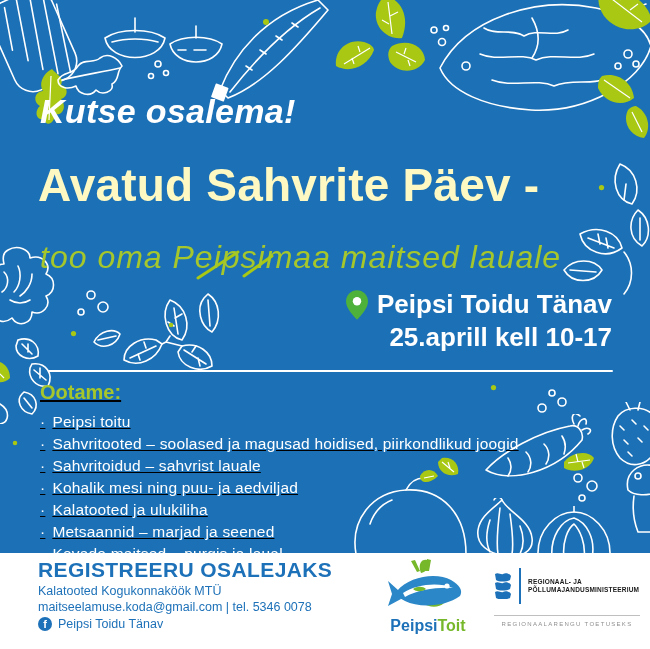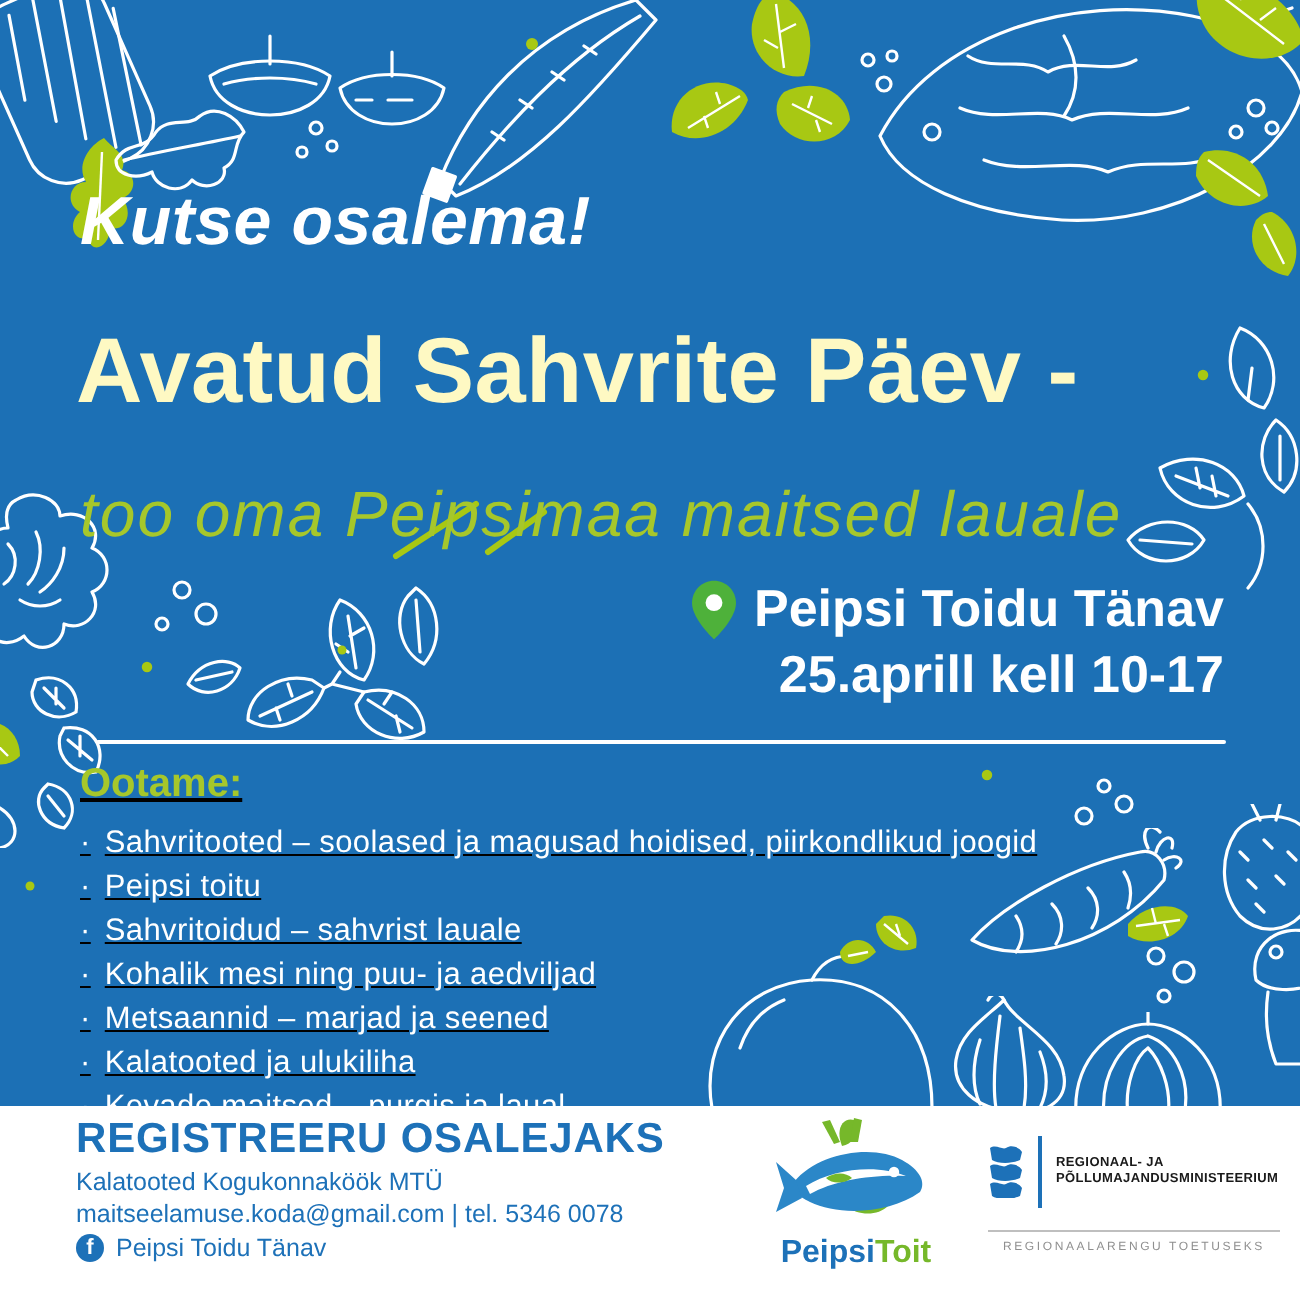--- a/index.html
+++ b/index.html
@@ -265,26 +265,26 @@
       <span>Peipsi Toidu Tänav</span>
     </div>
     <div>25.aprill kell 10-17</div>
   </div>
 
   <div class="divider"></div>
 
   <div class="txt list">
     <div class="list-heading">Ootame:</div>
     <ul>
+      <li>Peipsi toitu</li>
       <li>Sahvritooted – soolased ja magusad hoidised, piirkondlikud joogid</li>
-      <li>Peipsi toitu</li>
       <li>Sahvritoidud – sahvrist lauale</li>
       <li>Kohalik mesi ning puu- ja aedviljad</li>
+      <li>Kalatooted ja ulukiliha</li>
       <li>Metsaannid – marjad ja seened</li>
-      <li>Kalatooted ja ulukiliha</li>
       <li>Kevade maitsed – purgis ja laual</li>
     </ul>
   </div>
 
   <div class="footer">
     <div class="footer-left">
       <div class="reg-heading">REGISTREERU OSALEJAKS</div>
       <div class="reg-line">Kalatooted Kogukonnaköök MTÜ</div>
       <div class="reg-line">maitseelamuse.koda@gmail.com | tel. 5346 0078</div>
       <div class="fb-row">

